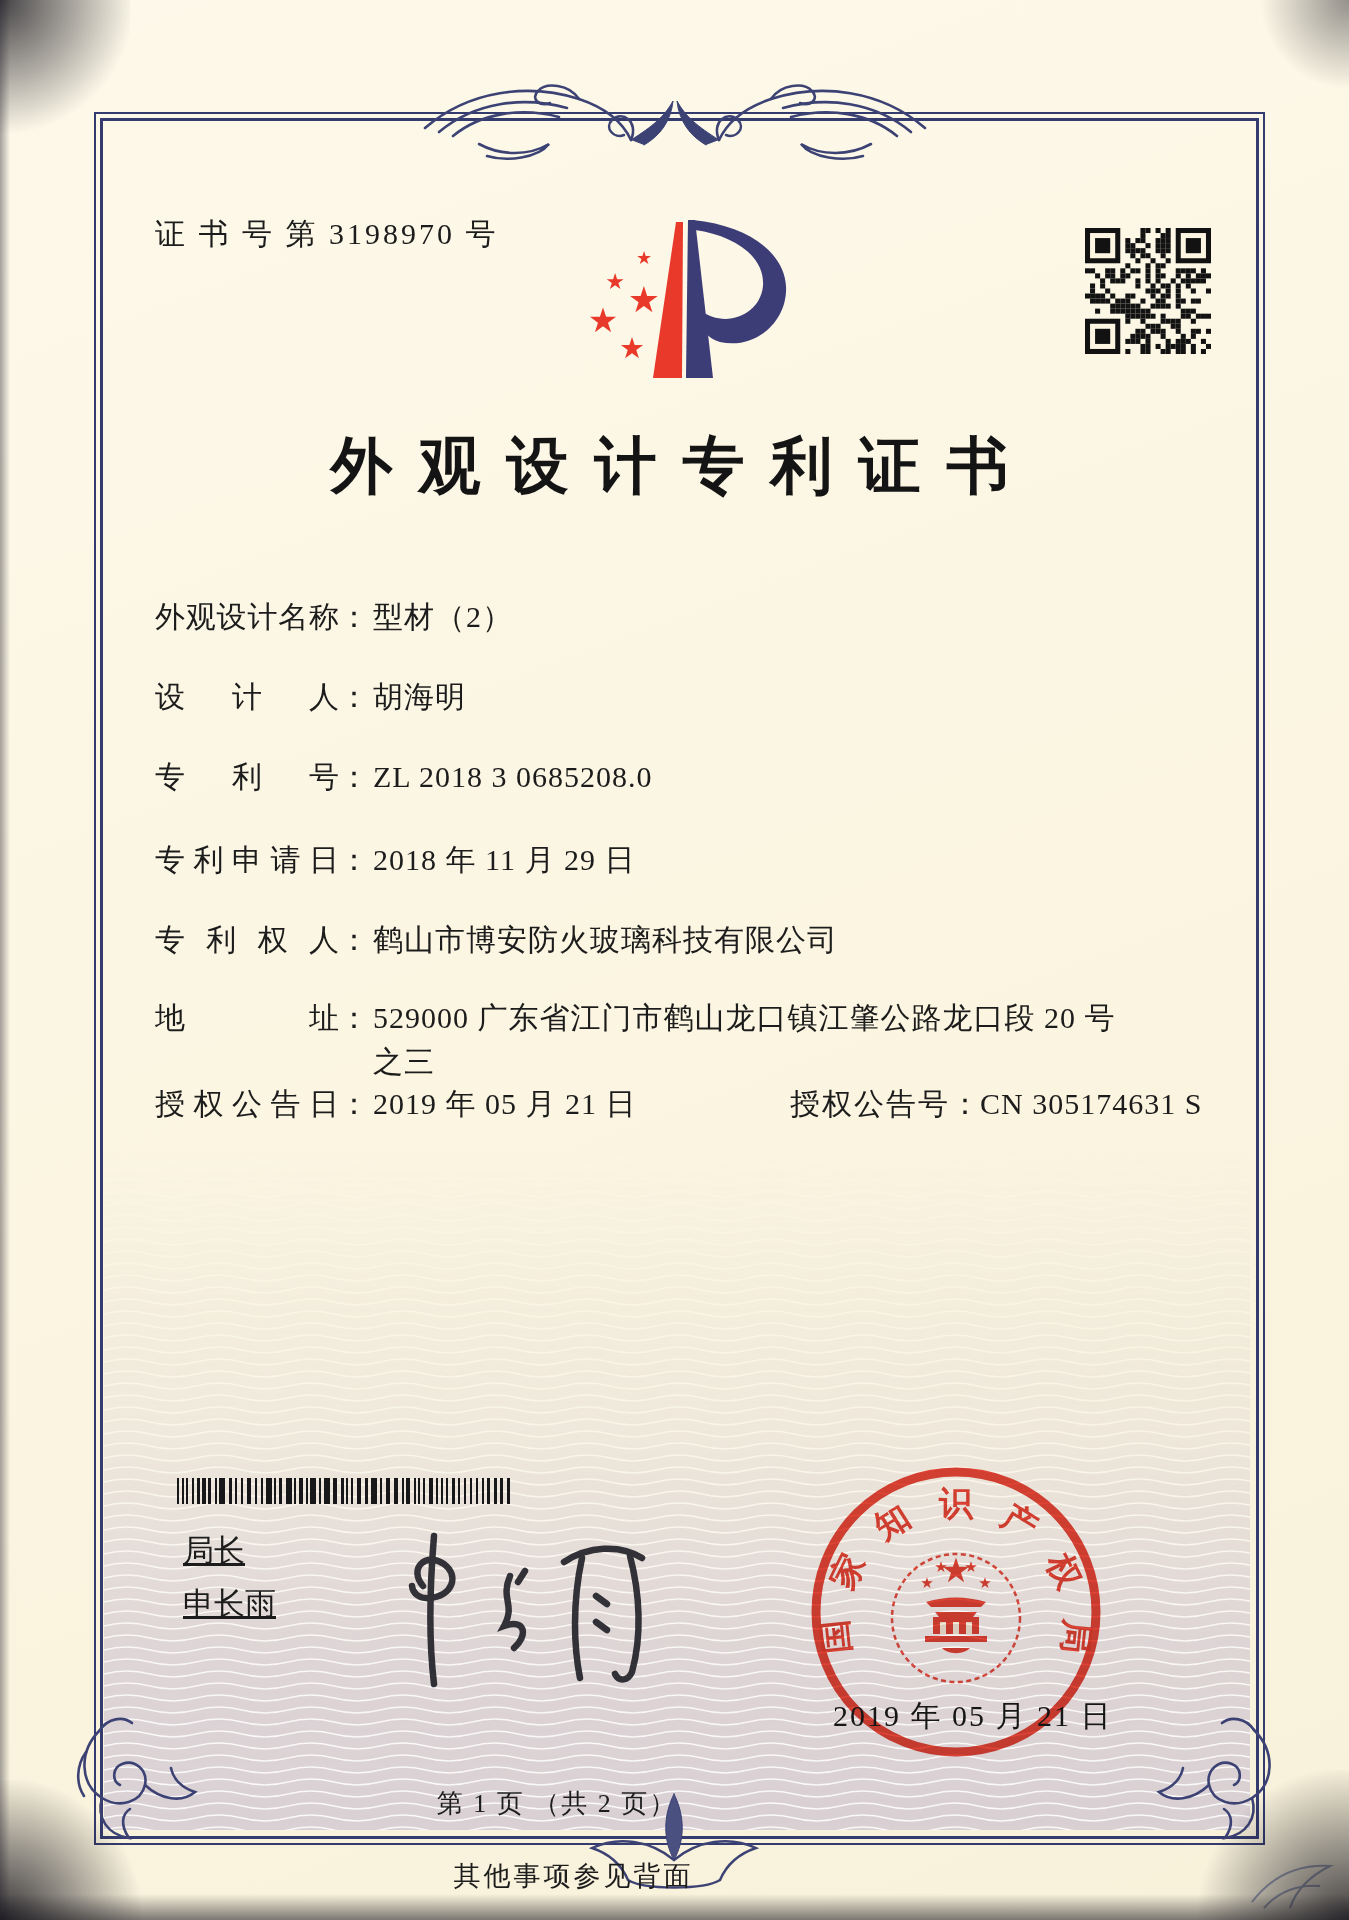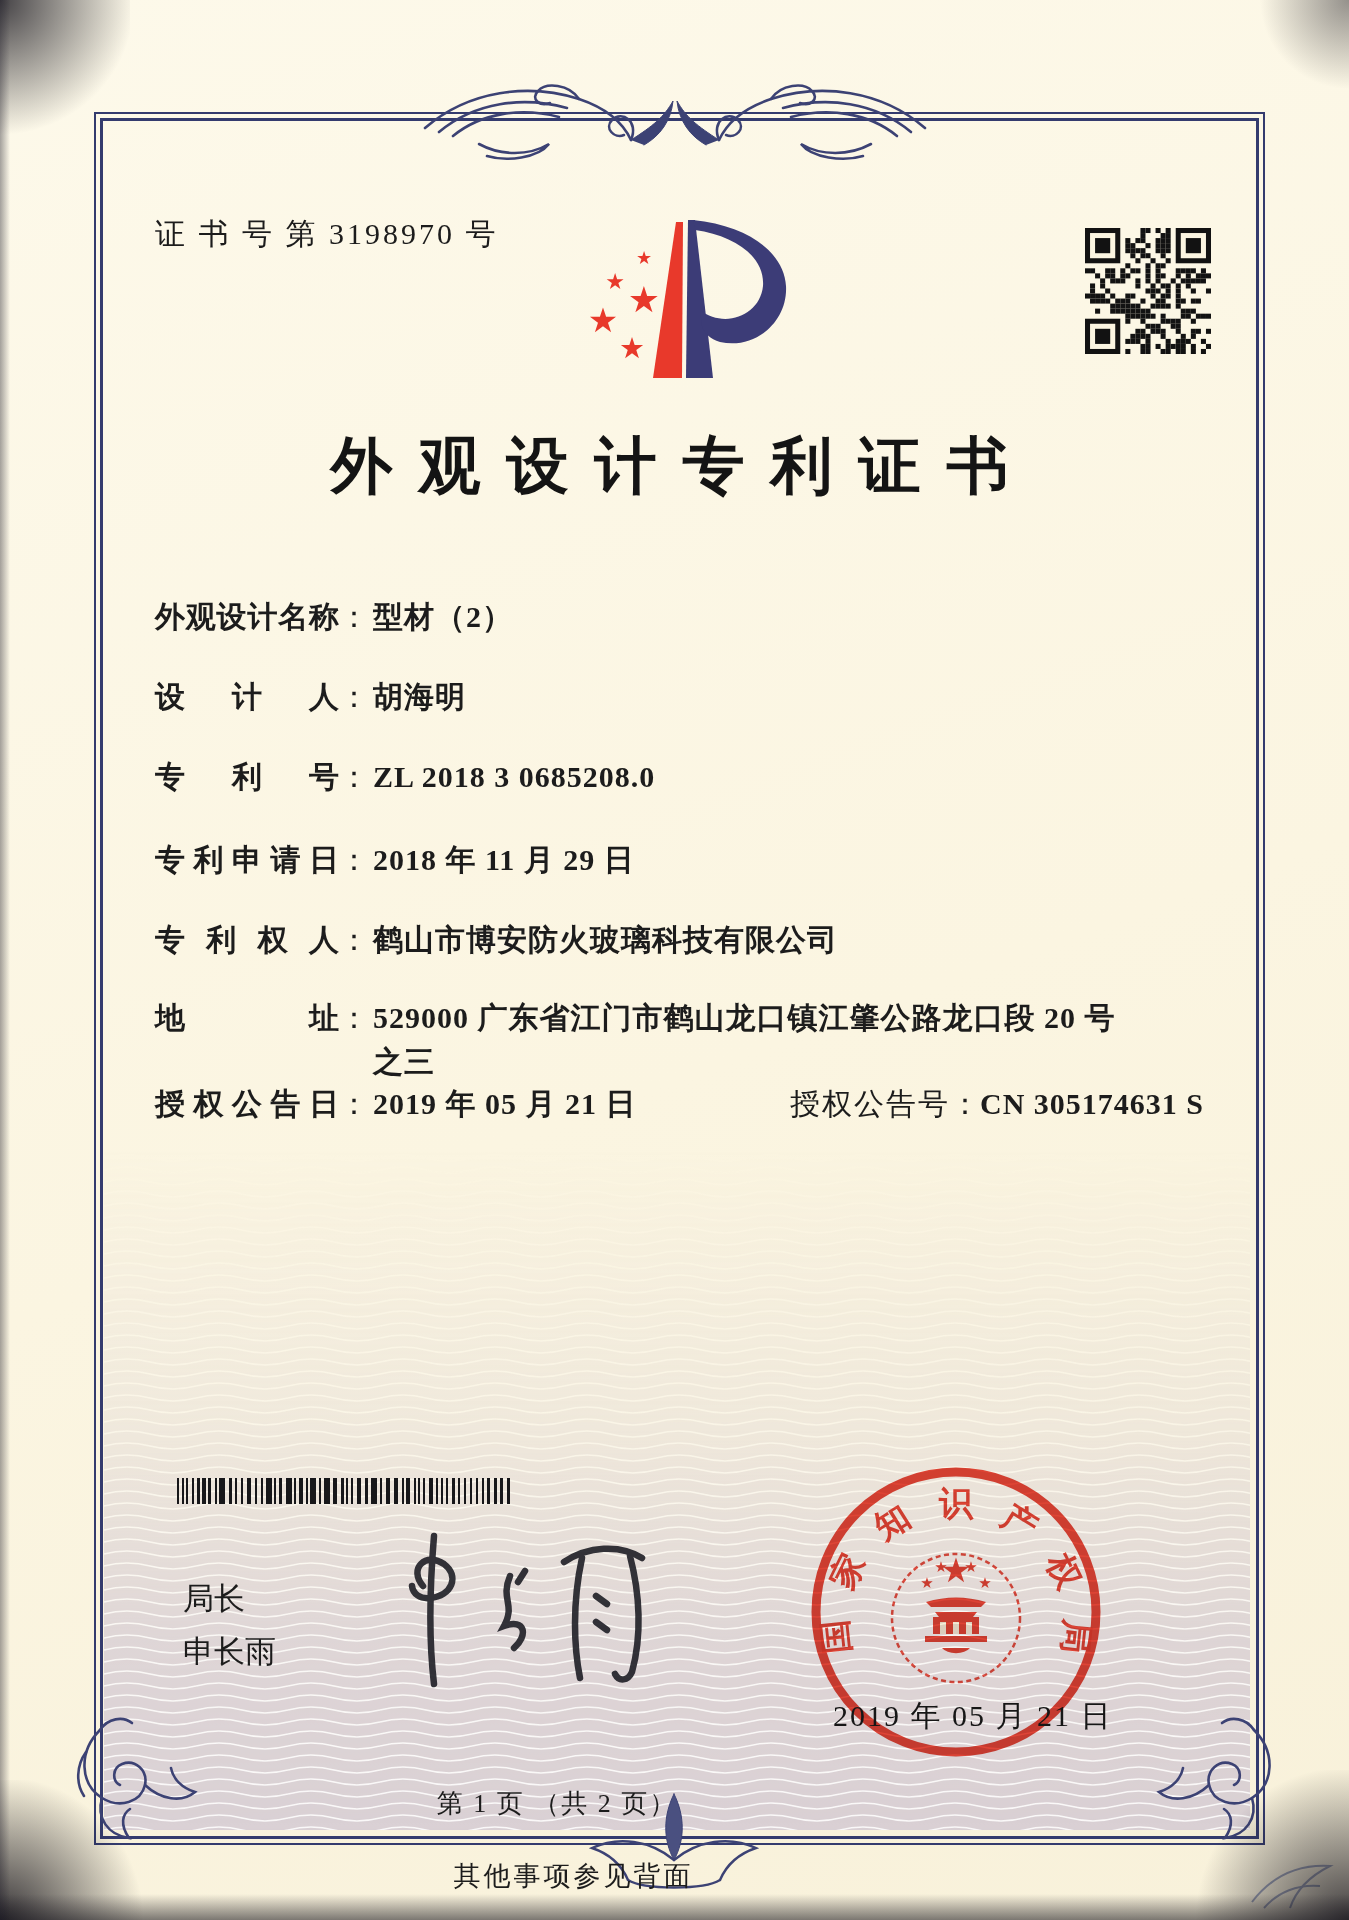--- a/index.html
+++ b/index.html
@@ -17,33 +17,33 @@
   
   .cert-no{position:absolute;left:155px;top:214px;font-size:30px;letter-spacing:3px;}
   .logo{position:absolute;left:555px;top:186px;width:240px;height:200px;}
   .qr{position:absolute;left:1085px;top:228px;width:126px;height:126px;}
   .title{
     position:absolute;left:0;top:424px;width:1349px;text-align:center;
     font-size:62px;font-weight:bold;letter-spacing:26px;padding-left:16px;box-sizing:border-box;color:#141414;
   }
   
   .field-row{position:absolute;left:155px;font-size:30px;line-height:44px;white-space:nowrap;}
-  .flabel{display:inline-block;width:184px;text-align:justify;text-align-last:justify;vertical-align:top;font-weight:bold;}
+  .flabel{display:inline-block;width:184px;text-align:justify;text-align-last:justify;vertical-align:top;}
   .fcolon{display:inline-block;width:34px;vertical-align:top;}
-  .fvalue{display:inline-block;vertical-align:top;letter-spacing:1px;font-weight:bold;}
+  .fvalue{display:inline-block;vertical-align:top;letter-spacing:1px;}
   .fvalue.addr{width:748px;white-space:normal;}
   .pair2{display:inline-block;margin-left:118px;}
   .pair2 .flabel2{letter-spacing:2px;margin-left:28px;}
   
   .body-text{position:absolute;left:155px;top:1143px;width:1078px;font-size:28.5px;line-height:39px;text-align:justify;}
   .body-text p{margin:0;text-indent:2em;}
   
   .waves{position:absolute;left:104px;top:1150px;z-index:0;}
   .barcode{position:absolute;left:177px;top:1478px;width:338px;height:26px;z-index:1;}
-  .director{position:absolute;left:183px;top:1572px;font-size:31px;line-height:53px;z-index:1;}
+  .director{position:absolute;left:183px;top:1524px;font-size:31px;line-height:53px;z-index:1;text-decoration:underline;}
   .signature{position:absolute;left:368px;top:1524px;width:290px;height:175px;z-index:1;}
   .seal{position:absolute;left:806px;top:1460px;width:300px;height:300px;z-index:2;mix-blend-mode:multiply;}
   .seal-date{position:absolute;left:833px;top:1696px;font-size:30px;letter-spacing:2px;z-index:3;color:#161616;}
   .page-footer{position:absolute;left:100px;top:1786px;width:914px;text-align:center;font-size:26px;letter-spacing:2px;z-index:1;}
   .back-note{position:absolute;left:0;top:1858px;width:1147px;text-align:center;font-size:27px;letter-spacing:3px;}
   
   .sh{position:absolute;z-index:6;pointer-events:none;}
   .sh-tl{left:0;top:0;width:130px;height:150px;background:radial-gradient(circle at 0 0,rgba(22,20,28,.8),rgba(22,20,28,0) 68%);}
   .sh-tr{right:0;top:0;width:90px;height:90px;background:radial-gradient(circle at 100% 0,rgba(22,20,28,.45),rgba(22,20,28,0) 70%);}
   .sh-bl{left:0;bottom:0;width:150px;height:140px;background:radial-gradient(circle at 0 100%,rgba(18,16,24,.85),rgba(18,16,24,0) 70%);}

